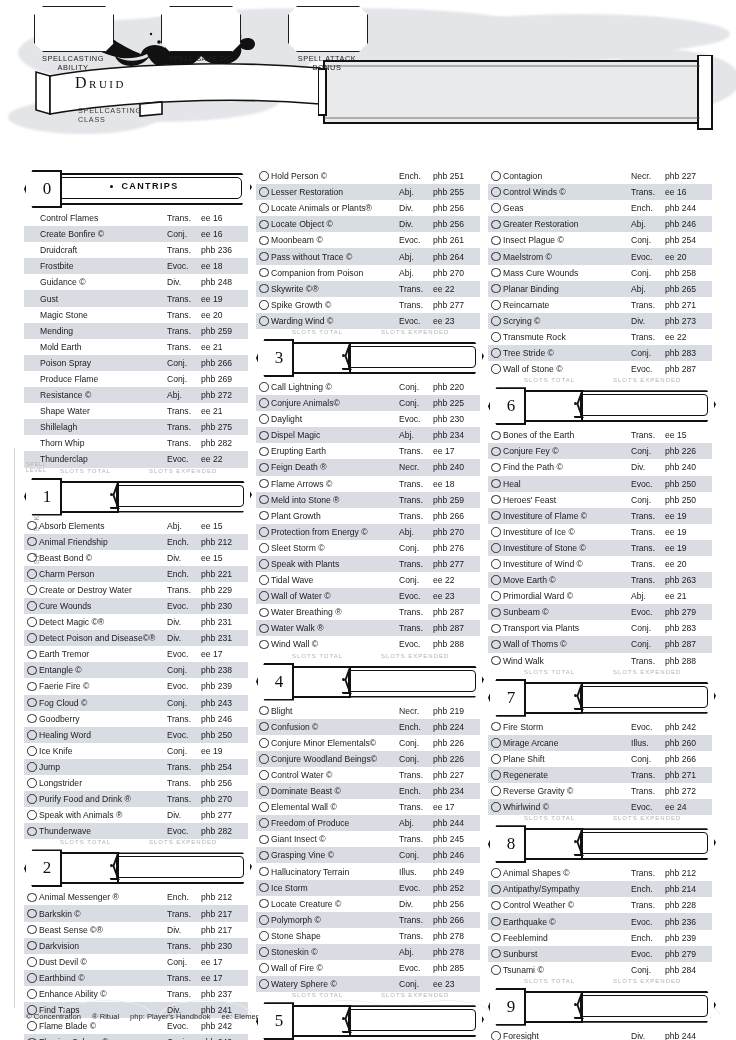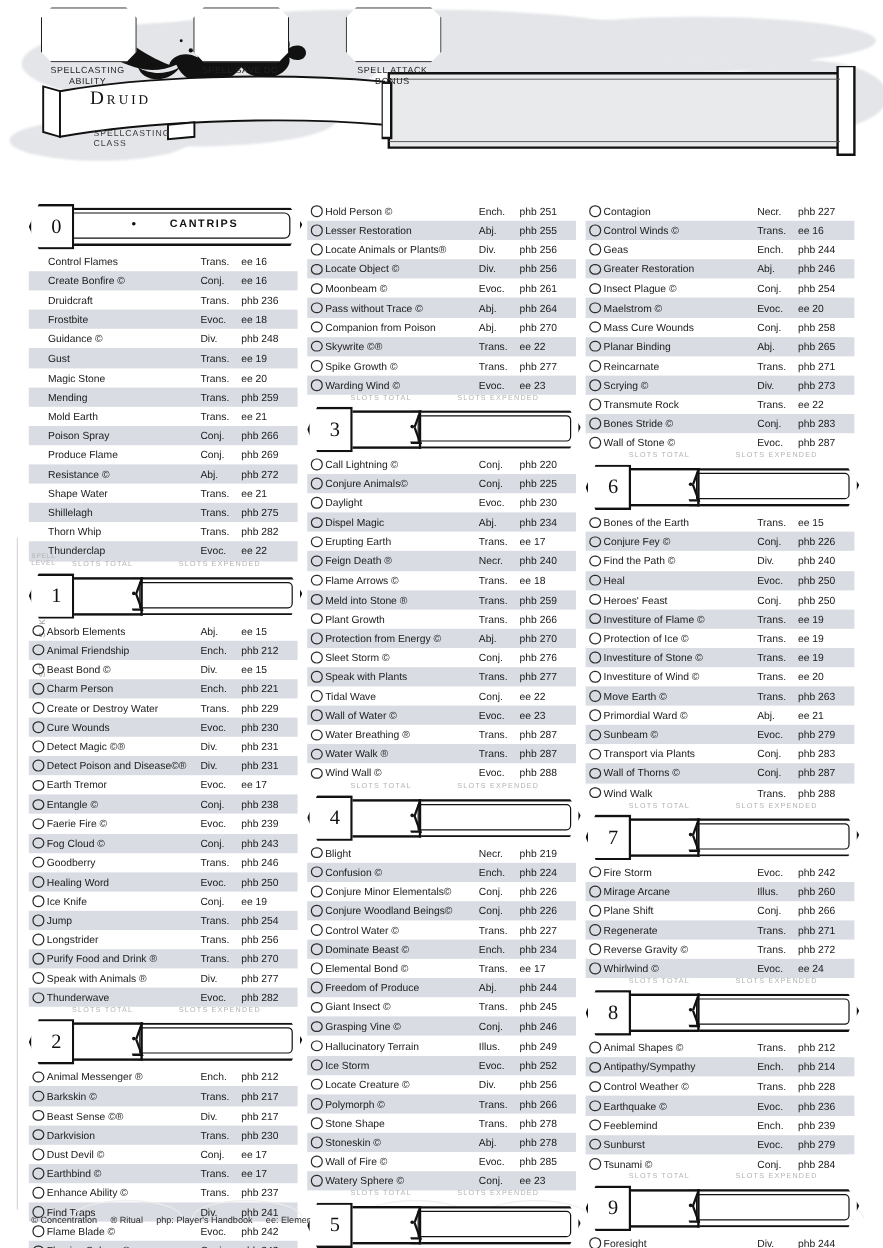--- a/index.html
+++ b/index.html
@@ -221,21 +221,20 @@
     width: 180px; height: 20px;
     border: 1px solid #111;
     border-radius: 0 5px 5px 0;
   }
   .cantrip-title {
     position: absolute; left: 36px; top: 13px;
     width: 180px; text-align: center;
     font-size: 9px; font-weight: bold;
     letter-spacing: 1.4px;
     color: #111;
-    padding-left: 20px;
   }
 
   
   .spell-list { position: relative; }
   .spell-row {
     position: relative;
     height: 16.1px;
     display: flex;
     align-items: center;
     font-size: 8.6px;
@@ -1038,21 +1037,21 @@
           <i></i>
         </div>
         <div class="sp-name">Dominate Beast ©</div>
         <div class="sp-school">Ench.</div>
         <div class="sp-src">phb 234</div>
       </div>
       <div class="spell-row">
         <div class="bullet">
           <i></i>
         </div>
-        <div class="sp-name">Elemental Bond ©</div>
+        <div class="sp-name">Elemental Wall ©</div>
         <div class="sp-school">Trans.</div>
         <div class="sp-src">ee 17</div>
       </div>
       <div class="spell-row alt">
         <div class="bullet">
           <i></i>
         </div>
         <div class="sp-name">Freedom of Produce</div>
         <div class="sp-school">Abj.</div>
         <div class="sp-src">phb 244</div>
@@ -1248,21 +1247,21 @@
           <i></i>
         </div>
         <div class="sp-name">Transmute Rock</div>
         <div class="sp-school">Trans.</div>
         <div class="sp-src">ee 22</div>
       </div>
       <div class="spell-row alt">
         <div class="bullet">
           <i></i>
         </div>
-        <div class="sp-name">Bones Stride ©</div>
+        <div class="sp-name">Tree Stride ©</div>
         <div class="sp-school">Conj.</div>
         <div class="sp-src">phb 283</div>
       </div>
       <div class="spell-row">
         <div class="bullet">
           <i></i>
         </div>
         <div class="sp-name">Wall of Stone ©</div>
         <div class="sp-school">Evoc.</div>
         <div class="sp-src">phb 287</div>
@@ -1326,21 +1325,21 @@
           <i></i>
         </div>
         <div class="sp-name">Investiture of Flame ©</div>
         <div class="sp-school">Trans.</div>
         <div class="sp-src">ee 19</div>
       </div>
       <div class="spell-row">
         <div class="bullet">
           <i></i>
         </div>
-        <div class="sp-name">Protection of Ice ©</div>
+        <div class="sp-name">Investiture of Ice ©</div>
         <div class="sp-school">Trans.</div>
         <div class="sp-src">ee 19</div>
       </div>
       <div class="spell-row alt">
         <div class="bullet">
           <i></i>
         </div>
         <div class="sp-name">Investiture of Stone ©</div>
         <div class="sp-school">Trans.</div>
         <div class="sp-src">ee 19</div>

